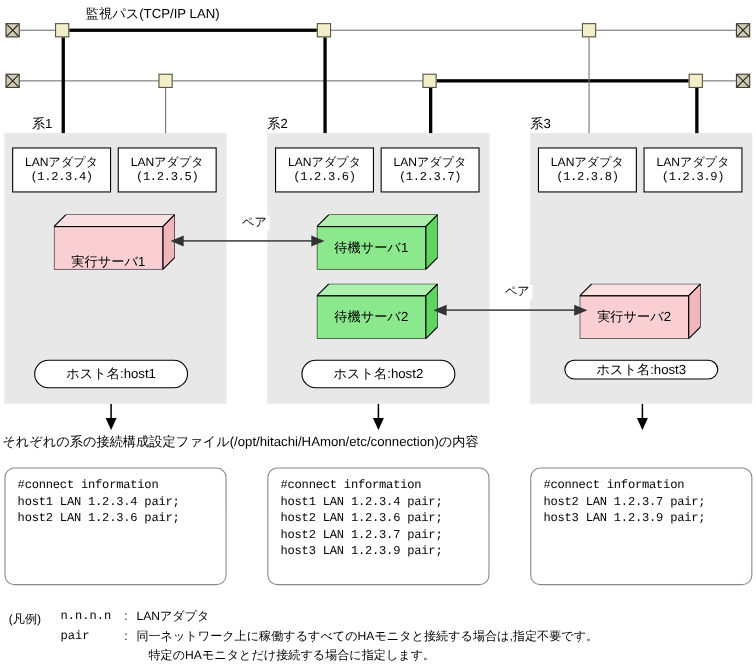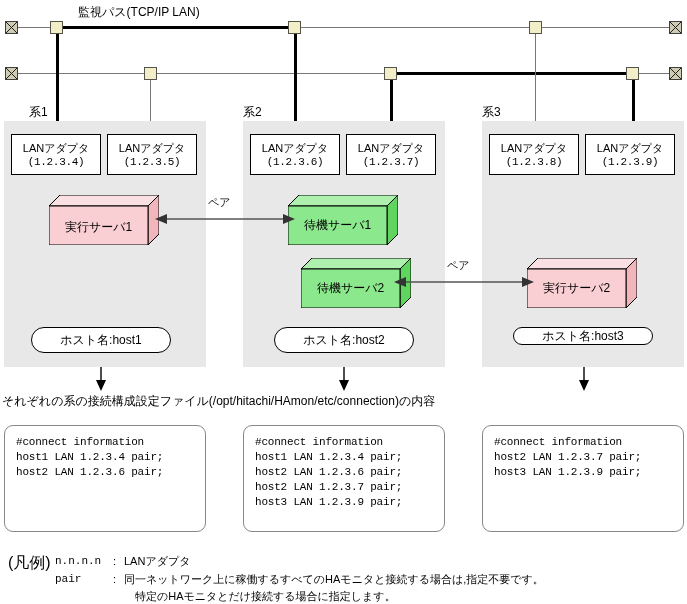--- a/index.html
+++ b/index.html
@@ -118,20 +118,21 @@
     border: 1px solid #000000;
   }
 
   
   .pair-label {
     font-size: 11px;
     line-height: 13px;
     white-space: nowrap;
     background: #ffffff;
     padding: 0 2px;
+    margin-left: 12px;
   }
 
   
   .host-pill {
     background: #ffffff;
     border: 1px solid #000000;
     border-radius: 999px;
     box-sizing: border-box;
     display: flex;
     align-items: center;
@@ -158,21 +159,21 @@
   .conf-box .line {
     font-family: "Liberation Mono", "DejaVu Sans Mono", monospace;
     font-size: 11px;
     line-height: 15px;
     white-space: pre;
     letter-spacing: -0.2px;
   }
 
   
   .legend-title {
-    font-size: 16px;
+    font-size: 11px;
     line-height: 14px;
     white-space: nowrap;
   }
   .legend-term {
     font-size: 11px;
     line-height: 16px;
     white-space: nowrap;
     font-family: "Liberation Mono", "DejaVu Sans Mono", monospace;
   }
   .legend-sep {
@@ -265,21 +266,21 @@
   </div>
 
   <div class="server3d" style="left:49px; top:195px; width:110px; height:50px;">
     <div class="top" style="left:0px; top:0px; width:0; height:0;
          border:none;"></div>
     <svg width="110" height="50" viewBox="0 0 110 50" style="position:absolute; left:0; top:0;">
       <polygon points="0,11 11,0 110,0 99,11" fill="#fbe0e3" stroke="#000000" stroke-width="1"></polygon>
       <polygon points="99,11 110,0 110,39 99,50" fill="#f0b6bc" stroke="#000000" stroke-width="1"></polygon>
       <rect x="0" y="11" width="99" height="39" fill="#f9cfd3" stroke="#000000" stroke-width="1"></rect>
     </svg>
-    <div class="face" style="left:0px; top:13px; width:99px; height:39px; border:none; background:transparent;">実行サーバ1</div>
+    <div class="face" style="left:0px; top:24px; width:99px; height:39px; border:none; background:transparent;">実行サーバ1</div>
   </div>
 
   <div class="abs host-pill" style="left:31px; top:327px; width:140px; height:26px;">ホスト名:host1</div>
 
   <div class="abs sys-label" style="left:243px; top:105px;text-align:right;">系2</div>
   <div class="abs sys-panel" style="left:243px; top:121px; width:202px; height:246px;"></div>
 
   <div class="abs adapter" style="left:250px; top:134px; width:90px; height:41px;">
     <span>LANアダプタ</span>
     <span class="ip">(1.2.3.6)</span>
@@ -291,21 +292,21 @@
 
   <div class="server3d" style="left:288px; top:195px; width:110px; height:50px;">
     <svg width="110" height="50" viewBox="0 0 110 50" style="position:absolute; left:0; top:0;">
       <polygon points="0,11 11,0 110,0 99,11" fill="#aef0ae" stroke="#000000" stroke-width="1"></polygon>
       <polygon points="99,11 110,0 110,39 99,50" fill="#5fd45f" stroke="#000000" stroke-width="1"></polygon>
       <rect x="0" y="11" width="99" height="39" fill="#8ce88c" stroke="#000000" stroke-width="1"></rect>
     </svg>
     <div class="face" style="left:0px; top:11px; width:99px; height:39px; border:none; background:transparent;">待機サーバ1</div>
   </div>
 
-  <div class="server3d" style="left:288px; top:258px; width:110px; height:50px;margin-left:13px;">
+  <div class="server3d" style="left:288px; top:258px; width:110px; height:50px;">
     <svg width="110" height="50" viewBox="0 0 110 50" style="position:absolute; left:0; top:0;">
       <polygon points="0,11 11,0 110,0 99,11" fill="#aef0ae" stroke="#000000" stroke-width="1"></polygon>
       <polygon points="99,11 110,0 110,39 99,50" fill="#5fd45f" stroke="#000000" stroke-width="1"></polygon>
       <rect x="0" y="11" width="99" height="39" fill="#8ce88c" stroke="#000000" stroke-width="1"></rect>
     </svg>
     <div class="face" style="left:0px; top:11px; width:99px; height:39px; border:none; background:transparent;">待機サーバ2</div>
   </div>
 
   <div class="abs host-pill" style="left:274px; top:327px; width:140px; height:26px;">ホスト名:host2</div>
 

